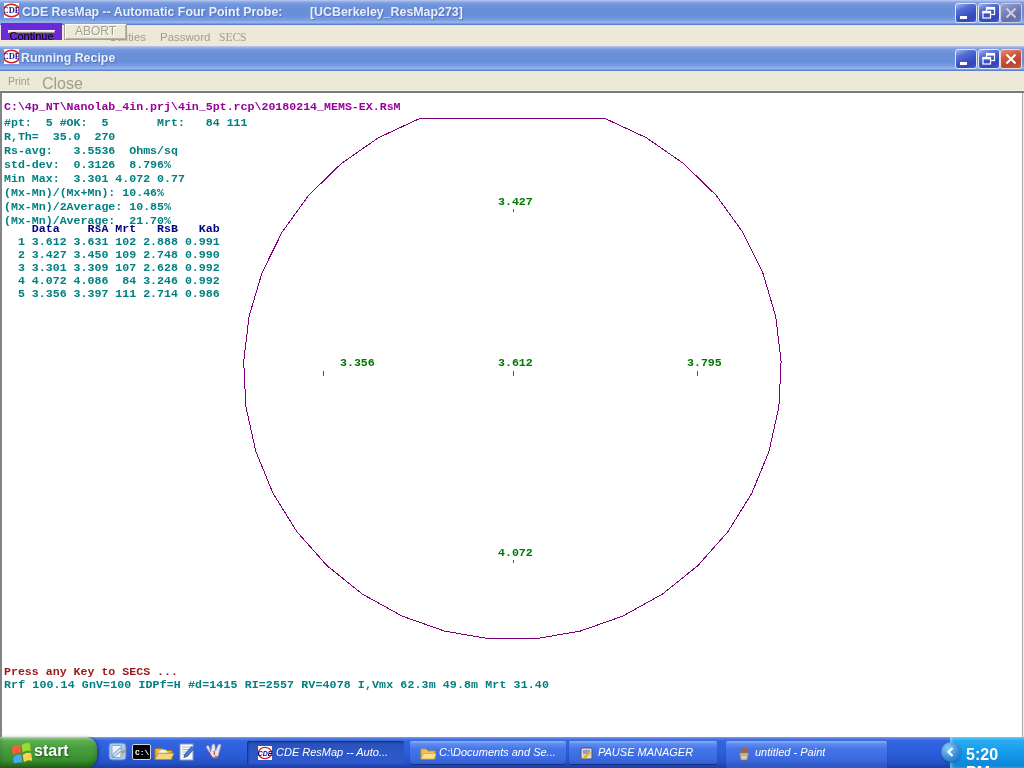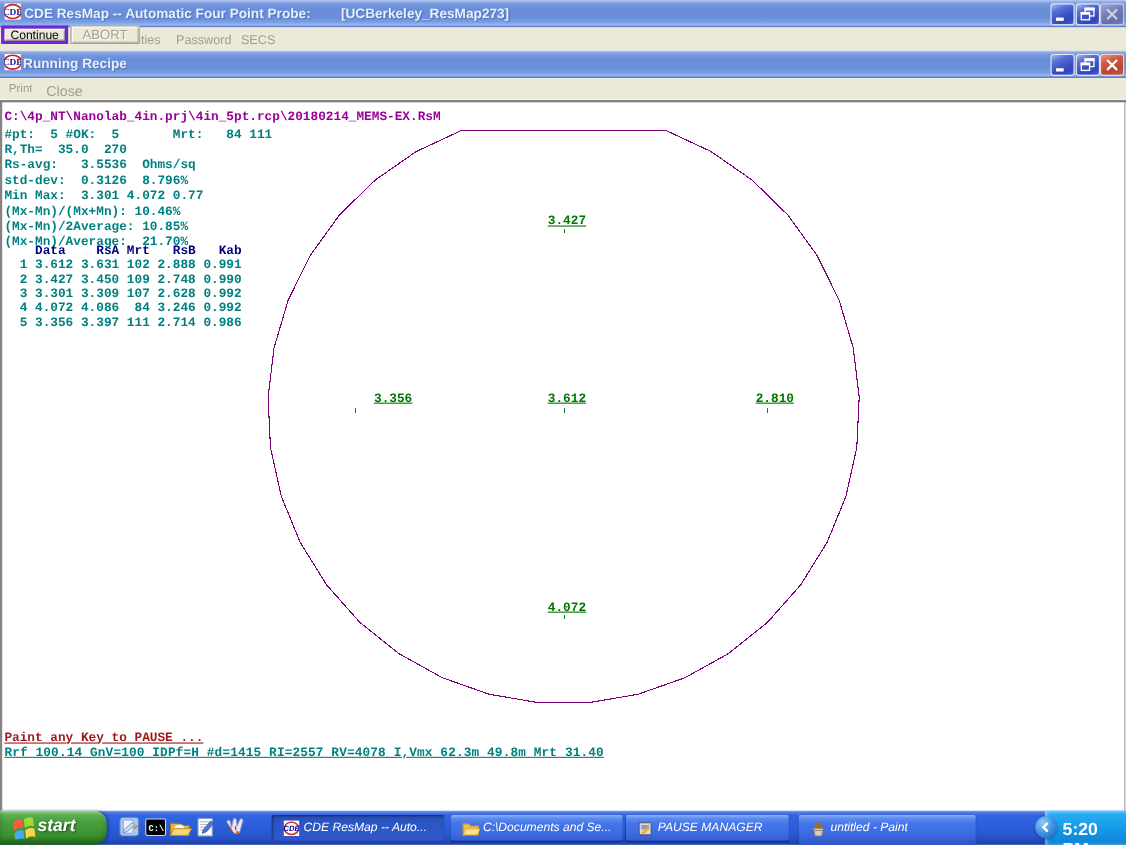--- a/index.html
+++ b/index.html
@@ -13,21 +13,21 @@
   .wbtn{width:20px;height:18px;border-radius:3px;border:1px solid #dfe8f5;
     background:linear-gradient(155deg,#a8b6ec 0,#5870d6 28%,#3d55c6 55%,#3246ba 78%,#4a60ca 100%);
     position:absolute;top:0;}
   .wbtn svg{position:absolute;left:0;top:0;}
   
   .mbar{left:0;width:1024px;background:#ece9d8;}.mi{position:absolute;color:#a09d8c;font-size:11.5px;}
   
   .cbtn{position:absolute;background:#ece9d8;font-size:13px;text-align:center;box-sizing:border-box;}
   
   pre{margin:0;font-family:"Liberation Mono",monospace;font-size:11.6px;line-height:13.76px;font-weight:bold;}
-  .mono{font-family:"Liberation Mono",monospace;font-size:11.6px;font-weight:bold;text-decoration:underline;}
+  .mono{font-family:"Liberation Mono",monospace;font-size:11.6px;font-weight:bold;}
   
   #taskbar{left:0;top:737px;width:1024px;height:31px;
     background:linear-gradient(180deg,#7ba2e8 0,#4a76e2 2px,#3265e0 4px,#2e60dd 12px,#2a5ad4 19px,#2551c6 26px,#1e44b2 29px,#1c3fae 31px);}
   .tbtn{position:absolute;top:5px;height:24px;border-radius:2px;color:#fff;font-size:11px;
     background:linear-gradient(180deg,#8fb2f4 0,#5c8bf0 3px,#4474e8 8px,#3c6ce2 17px,#3560d2 22px,#3158c8 24px);
     box-shadow:0 1px 1px rgba(0,0,20,.4);font-style:italic;}
   .tbtn .lbl{position:absolute;left:29px;top:5px;white-space:nowrap;overflow:hidden;max-width:79%;}.ticon{position:absolute;left:10px;top:4px;width:16px;height:16px;}
 </style></head>
 <body>
 
@@ -53,22 +53,22 @@
   </div>
 <div class="wbtn" style="left:1000px;top:3px;background:linear-gradient(155deg,#a2a8cc 0,#7d84bc 35%,#666da8 70%,#747cb4 100%);border-color:#c9cede;" id="b1close">
     <svg width="20" height="18">
       <path d="M5.5 4.5 L14.5 13.5 M14.5 4.5 L5.5 13.5" stroke="#c9cede" stroke-width="2.1"></path>
     </svg>
   </div>
 
 <div class="abs mbar" style="top:25px;height:21px;"></div>
 <div class="mi" style="left:109px;top:31px;">Utilities</div>
 <div class="mi" style="left:160px;top:31px;">Password</div>
-<div class="mi" style="left:219px;top:31px;">SECS</div>
-<div class="cbtn" style="left:1px;top:23px;width:61px;height:17px;border:3px solid #6d28d9;
+<div class="mi" style="left:219px;top:31px;font-family:Liberation Serif, serif;">SECS</div>
+<div class="cbtn" style="left:1px;top:23px;width:61px;height:17px;border:7px solid #6d28d9;
   box-shadow:inset 1px 1px 0 #fff, inset -1px -1px 0 #9a9783;line-height:13px;color:#000;font-size:11px;">Continue</div>
 <div class="cbtn" style="left:64px;top:23px;width:63px;height:17px;border:1px solid #a5a294;
   box-shadow:inset 1px 1px 0 #fff, inset -1px -1px 0 #b8b5a4;line-height:15px;color:#a3a093;font-size:12px;text-shadow:1px 1px 0 #fdfdf8;">ABORT</div>
 
 <div class="abs tbar" style="top:46px;height:25px;"></div>
 <div class="abs" style="left:4px;top:49px;" id="icon2"><svg width="15" height="15">
       <rect x="0" y="0" width="15" height="15" fill="#fff"></rect>
       <ellipse cx="7.5" cy="7.5" rx="8" ry="6.3" fill="none" stroke="#cc2222" stroke-width="1.5"></ellipse>
       <text x="7.5" y="10.4" font-family="Liberation Serif" font-size="8.5" font-weight="bold" fill="#1a1a99" text-anchor="middle">CDE</text>
     </svg></div>
@@ -88,21 +88,21 @@
   </div>
 <div class="wbtn" style="left:1000px;top:49px;background:linear-gradient(160deg,#e89180 0,#ce5940 35%,#b84632 70%,#c85a40 100%);border-color:#f0d8d0;" id="b2close">
     <svg width="20" height="18">
       <path d="M5.5 4.5 L14.5 13.5 M14.5 4.5 L5.5 13.5" stroke="#fff" stroke-width="2.1"></path>
     </svg>
   </div>
 
 <div class="abs mbar" style="top:71px;height:20px;"></div>
 <div class="abs" style="left:0;top:89.5px;width:1024px;height:1.5px;background:#f4f3ec;"></div>
 <div class="mi" style="left:8px;top:75px;font-size:10.5px;">Print</div>
-<div class="mi" style="left:42px;top:75px;font-size:13px;">Close</div>
+<div class="mi" style="left:42px;top:75px;font-size:16px;">Close</div>
 
 <div class="abs" style="left:0;top:91px;width:1024px;height:646px;background:#fff;
   border-top:2.5px solid #7a7a7a;border-left:2px solid #848484;box-sizing:border-box;box-shadow:inset -1px 0 0 #efefef, inset -2px 0 0 #a9a9a9;"></div>
 
 <pre class="abs" style="left:4px;top:100.3px;color:#990099;">C:\4p_NT\Nanolab_4in.prj\4in_5pt.rcp\20180214_MEMS-EX.RsM</pre>
 <pre class="abs" style="left:4px;top:116.3px;line-height:14.0px;color:#008080;">#pt:  5 #OK:  5       Mrt:   84 111
 R,Th=  35.0  270
 Rs-avg:   3.5536  Ohms/sq
 std-dev:  0.3126  8.796%
 Min Max:  3.301 4.072 0.77
@@ -122,31 +122,31 @@
 <line x1="513.5" y1="208.5" x2="513.5" y2="212"></line>
 <line x1="513.5" y1="371" x2="513.5" y2="375.5"></line>
 <line x1="323.5" y1="371" x2="323.5" y2="375.5"></line>
 <line x1="697.5" y1="371" x2="697.5" y2="375.5"></line>
 <line x1="513.5" y1="559.5" x2="513.5" y2="563"></line>
 </g>
 </svg>
 <div class="abs mono" style="left:498px;top:194.5px;color:#007800;">3.427</div>
 <div class="abs mono" style="left:498px;top:355.5px;color:#007800;">3.612</div>
 <div class="abs mono" style="left:308px;top:355.5px;color:#007800;margin-left:32px;">3.356</div>
-<div class="abs mono" style="left:687px;top:355.5px;color:#007800;">2.810</div>
+<div class="abs mono" style="left:687px;top:355.5px;color:#007800;">3.795</div>
 <div class="abs mono" style="left:498px;top:545.5px;color:#007800;">4.072</div>
 
-<div class="abs mono" style="left:4px;top:664.5px;color:#9d1619;">Paint any Key to PAUSE ...</div>
+<div class="abs mono" style="left:4px;top:664.5px;color:#9d1619;">Press any Key to SECS ...</div>
 <div class="abs mono" style="left:4px;top:678px;color:#008080;letter-spacing:0.12px;">Rrf 100.14 GnV=100 IDPf=H #d=1415 RI=2557 RV=4078 I,Vmx 62.3m 49.8m Mrt 31.40</div>
 
 <div class="abs" id="taskbar"></div>
 <div class="abs" id="startbtn" style="left:0;top:737px;width:97px;height:31px;border-radius:0 12px 12px 0;
   background:linear-gradient(180deg,#9ed38c 0,#5fae53 12%,#4aa03f 32%,#429737 55%,#398e2e 75%,#2e7d24 90%,#256b1e 100%);
   box-shadow:inset 0 -3px 5px rgba(10,50,0,.3), inset 0 1px 0 rgba(255,255,255,.25), 2px 0 3px rgba(0,0,40,.3);"></div>
-<div class="abs" style="left:34px;top:742px;color:#fff;font-weight:bold;font-style:italic;font-size:16px;
+<div class="abs" style="left:34px;top:742px;color:#fff;font-weight:bold;font-size:16px;
   text-shadow:1px 1px 2px rgba(0,40,0,.6);">start</div>
 <svg class="abs" style="left:11px;top:742px;" width="22" height="21" id="flag">
     <g transform="rotate(-7 11 10)">
       <path d="M1.5 4.5 q4.5 -3.5 8.5 -1.3 l0 7.6 q-4 -2.2 -8.5 1.3 z" fill="#ff5a3c"></path>
       <path d="M11.5 3 q4.5 -2.4 8.5 -0.4 l0 7.6 q-4 -2 -8.5 0.4 z" fill="#9ddb32"></path>
       <path d="M1.5 14.3 q4.5 -3.5 8.5 -1.3 l0 7.6 q-4 -2.2 -8.5 1.3 z" fill="#46aaf0"></path>
       <path d="M11.5 12.8 q4.5 -2.4 8.5 -0.4 l0 7.6 q-4 -2 -8.5 0.4 z" fill="#ffd24a"></path>
     </g>
   </svg>
 

